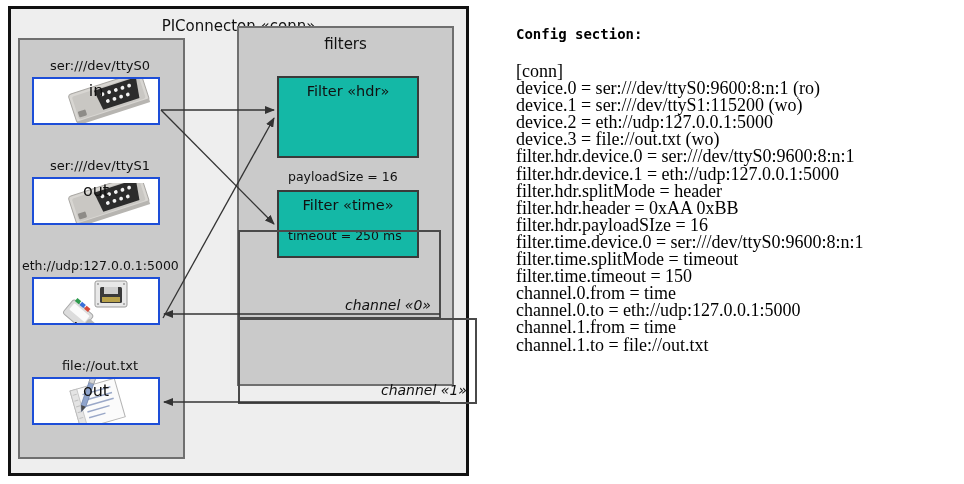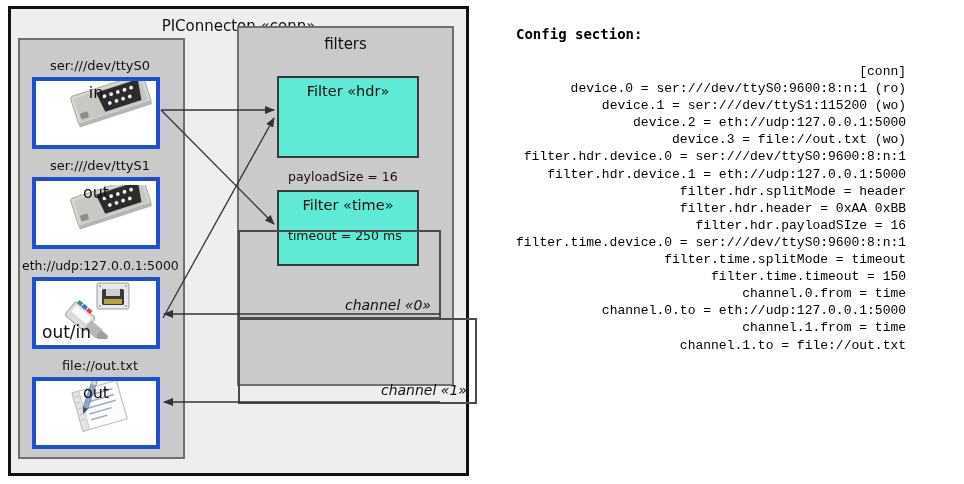--- a/index.html
+++ b/index.html
@@ -35,33 +35,33 @@
     text-align:center;font-size:15px;color:#111;
   }
 
   
   .dev{position:absolute;}
   .dev-caption{
     position:absolute;left:4px;top:0;width:100%;
     text-align:center;font-size:13px;color:#111;white-space:nowrap;
   }
   .dev-box{
-    position:absolute;left:0;top:19px;width:100%;height:72px;
-    background:#ffffff;border:4px solid #1d4ed8;box-sizing:border-box;
+    position:absolute;left:0;top:19px;width:100%;height:48px;
+    background:#ffffff;border:2px solid #1d4ed8;box-sizing:border-box;
     overflow:hidden;
   }
   .dev-label{
     position:absolute;left:0;top:2px;width:100%;
     text-align:center;font-size:16px;color:#111;z-index:3;
   }
   .dev-label.left{text-align:center;left:6px;width:auto;font-size:17px;top:1px;margin-top:40px;}
 
   
   .filter-box{
-    position:absolute;background:#5eead4;border:2px solid #3a3a3a;
+    position:absolute;background:#14b8a6;border:2px solid #3a3a3a;
     box-sizing:border-box;
   }
   .filter-title{
     position:absolute;left:0;top:5px;width:100%;
     text-align:center;font-size:14.5px;color:#111;
   }
   .filter-attr{
     position:absolute;left:9px;font-size:12.5px;color:#111;white-space:nowrap;
   }
 
@@ -82,22 +82,22 @@
   
   .config{
     position:absolute;left:481px;top:18px;width:483px;height:484px;margin-left:32px;
   }
   .config-head{
     position:absolute;left:3px;top:8px;font-size:14px;font-weight:bold;
     font-family:"DejaVu Sans Mono","Liberation Mono",monospace;color:#000;
   }
   .config-lines{
     position:absolute;left:3px;top:45px;
-    font-family:Liberation Mono, monospace;
-    font-size:13px;line-height:17.1px;color:#000;white-space:pre;text-align:right;
+    font-family:Liberation Serif, serif;
+    font-size:18px;line-height:17.1px;color:#000;white-space:pre;
   }
   .config-lines div{white-space:pre;}
 </style>
 </head>
 <body>
 
 <div id="root">
 
   <div class="outer-frame">
     <div class="outer-title">PIConnecton «conn»</div>
@@ -219,21 +219,21 @@
 
   <div class="panel filters-panel">
     <div class="panel-title">filters</div>
   </div>
 
   <div class="filter-box" style="left:277px;top:76px;width:142px;height:82px;">
     <div class="filter-title">Filter «hdr»</div>
     <div class="filter-attr" style="top:51px;margin-top:40px;">payloadSize = 16</div>
   </div>
 
-  <div class="filter-box" style="left:277px;top:190px;width:142px;height:76px;">
+  <div class="filter-box" style="left:277px;top:190px;width:142px;height:68px;">
     <div class="filter-title">Filter «time»</div>
     <div class="filter-attr" style="top:36px;">timeout = 250 ms</div>
   </div>
 
   <div class="channel-frame" style="left:238px;top:230px;width:203px;height:89px;">
     <div class="channel-label">channel «0»</div>
   </div>
 
   <div class="channel-frame" style="left:238px;top:318px;width:239px;height:86px;">
     <div class="channel-label">channel «1»</div>

